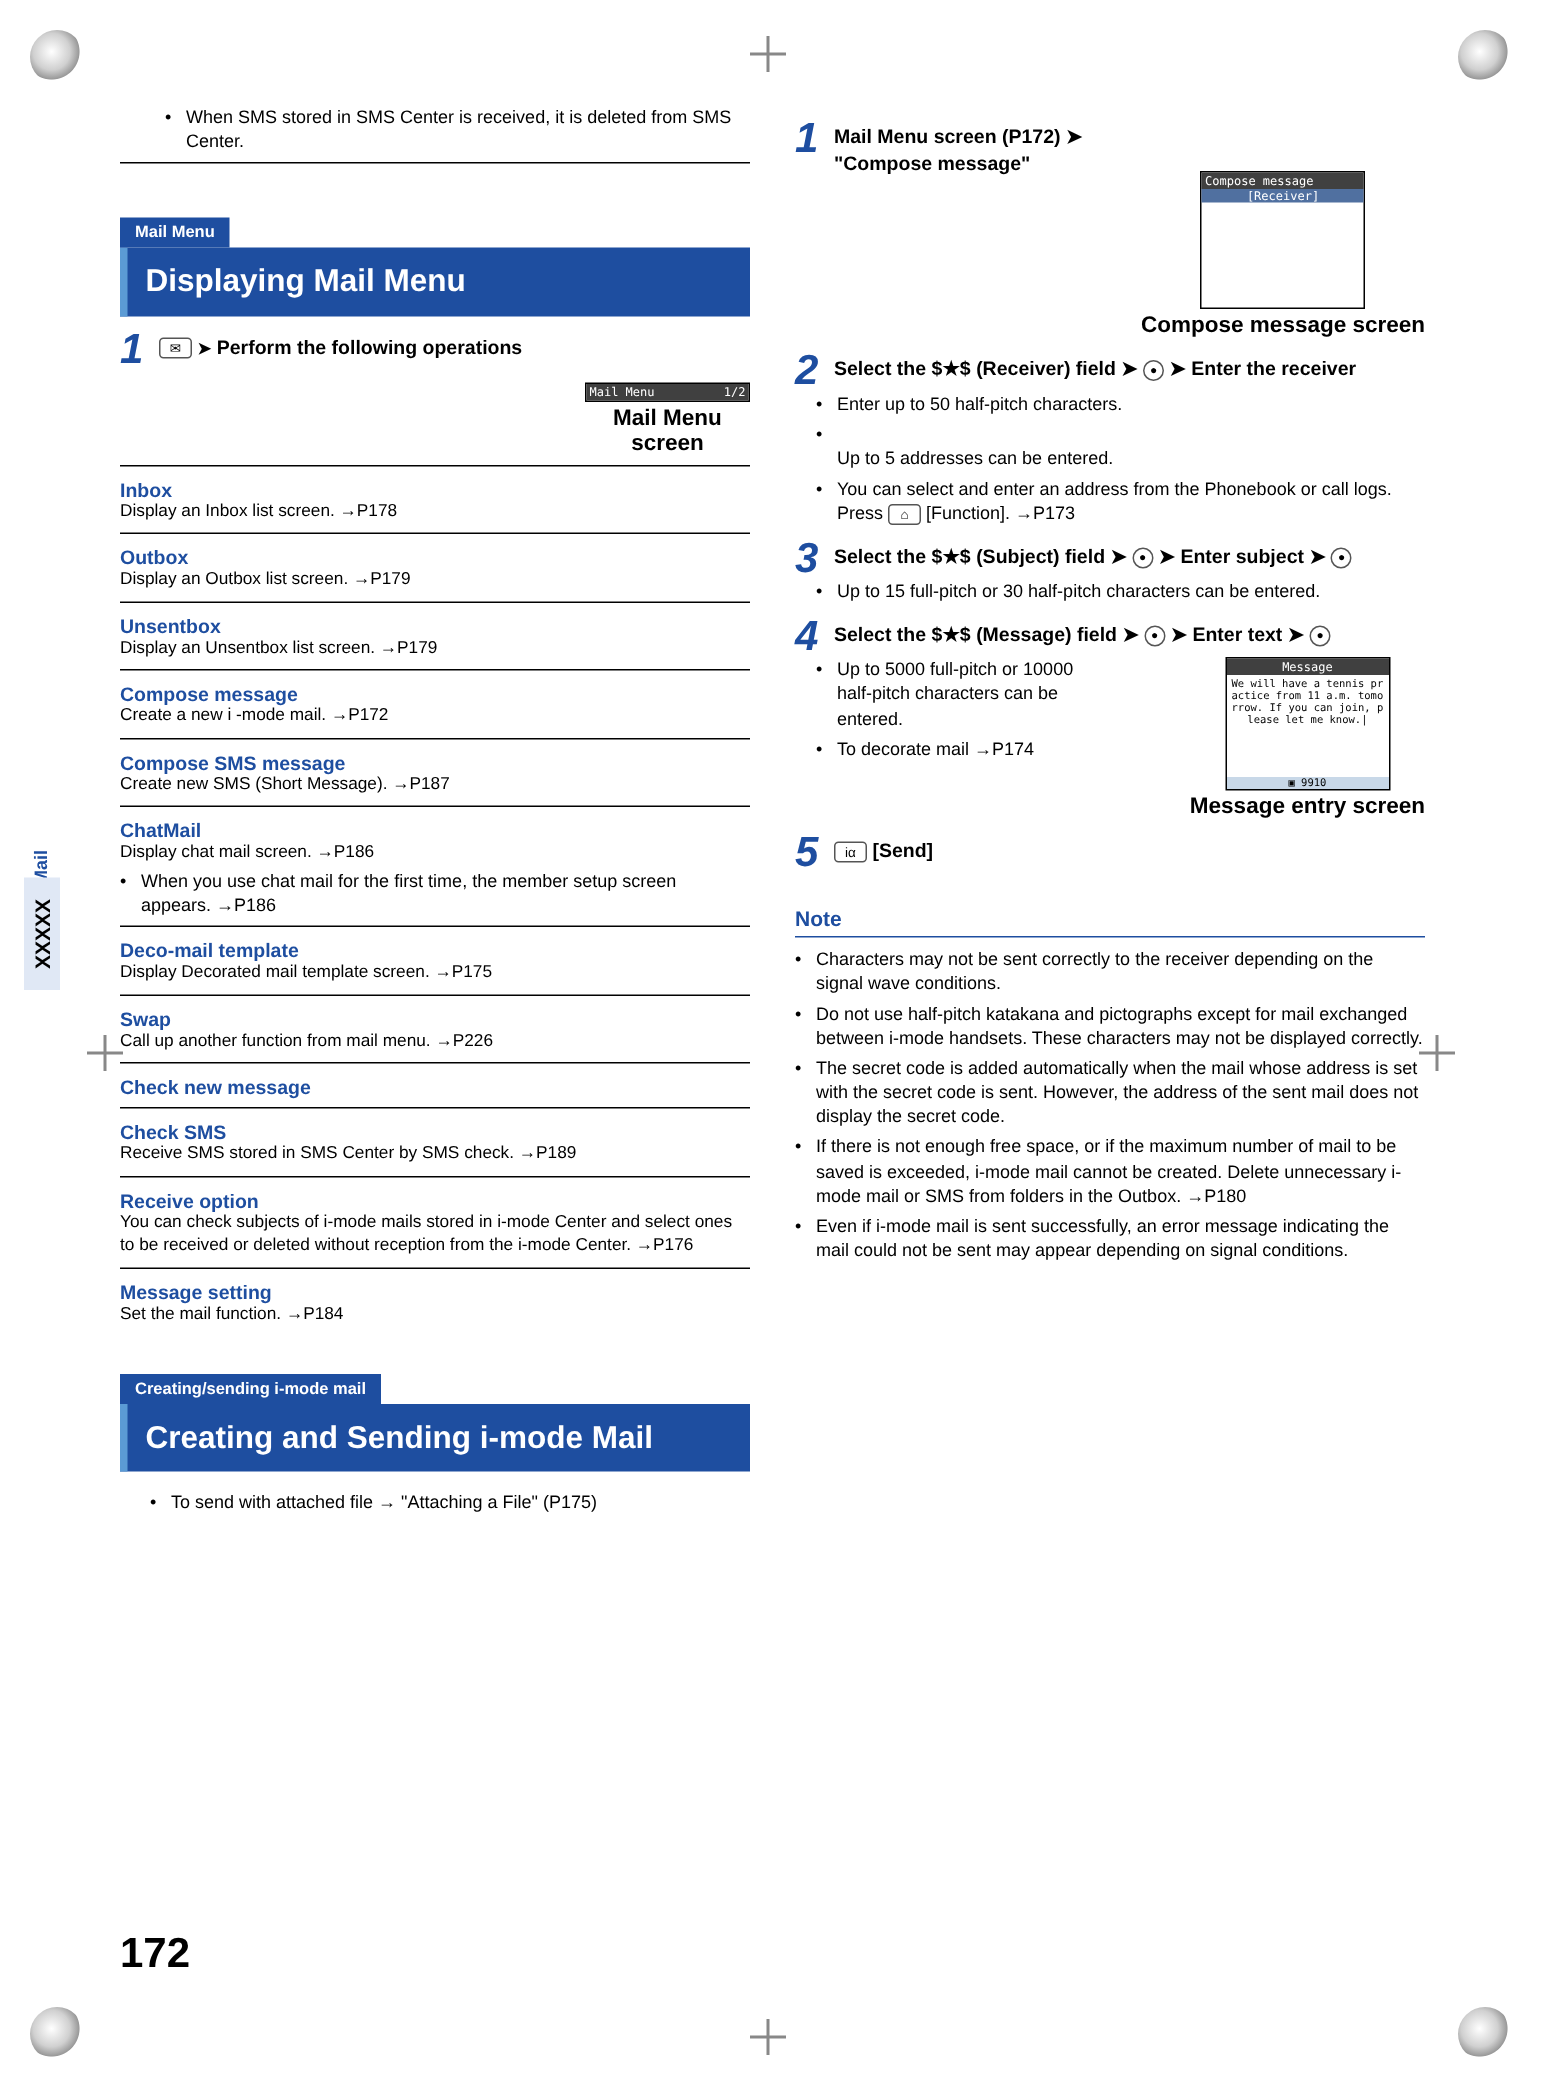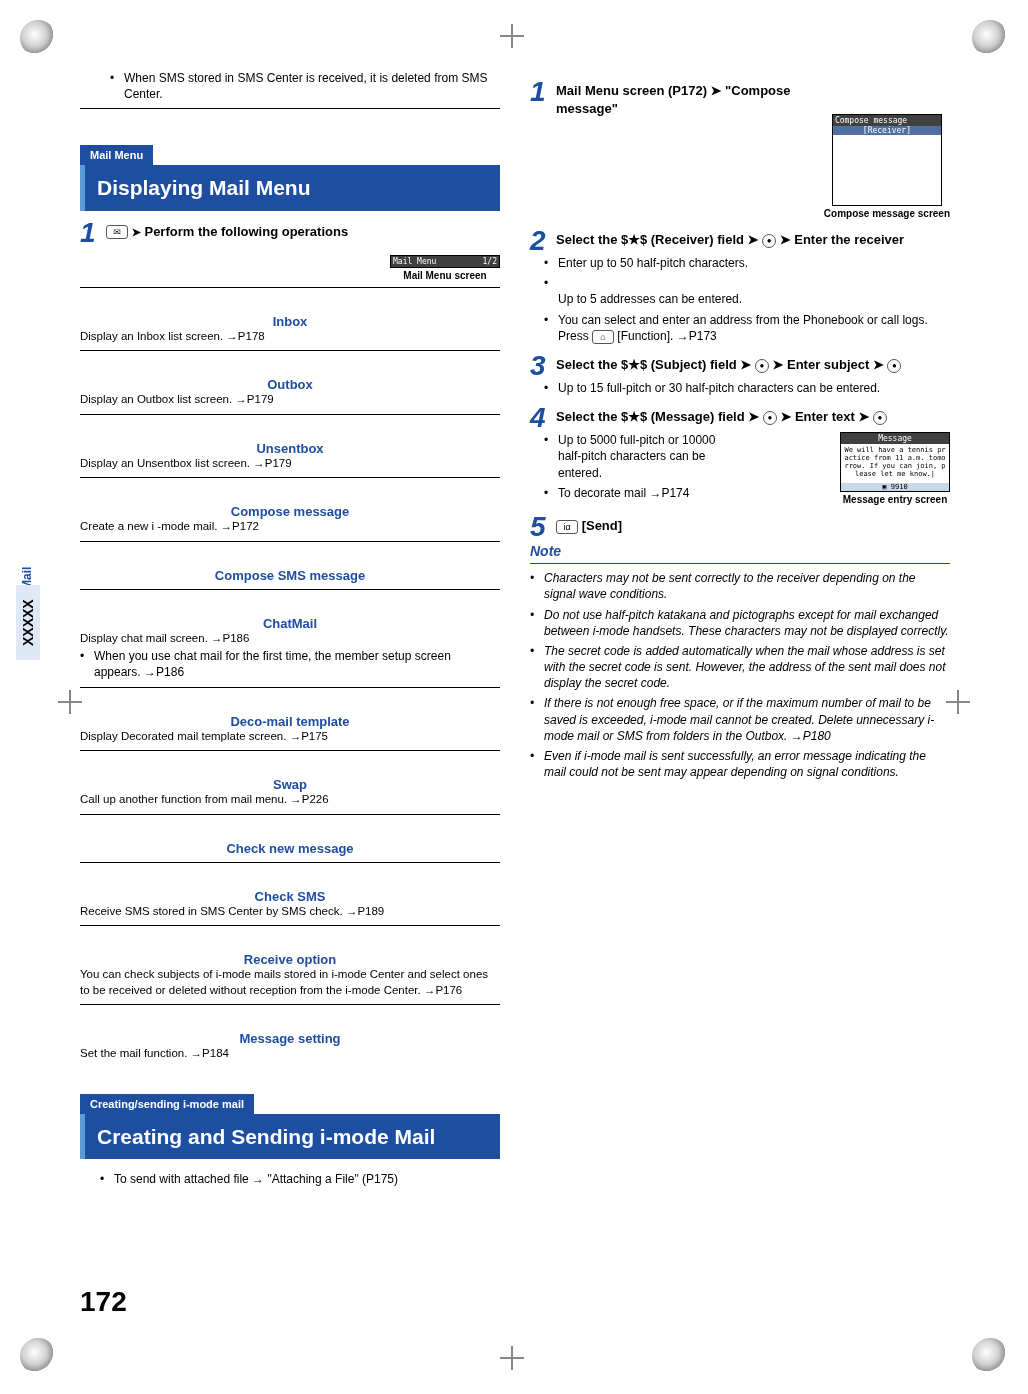--- a/index.html
+++ b/index.html
@@ -103,22 +103,21 @@
     height: 14px;
     text-align: center;
     line-height: 12px;
     font-size: 8px;
     vertical-align: middle;
   }
   .menu-item-title {
     color: #1e4ea0;
     font-weight: bold;
     font-size: 13px;
-    margin-top: 26px;
-    text-align: center;
+    margin-top: 8px;
   }
   .menu-item-desc {
     font-size: 11.5px;
     line-height: 1.35;
     margin-bottom: 2px;
   }
   .screenshot-box {
     width: 110px;
     border: 1px solid #000;
     background: #fff;
@@ -135,21 +134,21 @@
   }
   .screenshot-row {
     padding: 0 2px;
     line-height: 9px;
     white-space: nowrap;
     overflow: hidden;
   }
   .screenshot-caption {
     text-align: center;
     font-weight: bold;
-    font-size: 10px;
+    font-size: 15px;
     margin-top: 2px;
   }
   .float-right-box {
     float: right;
     text-align: center;
     margin-left: 8px;
   }
   .note-label {
     color: #1e4ea0;
     font-weight: bold;
@@ -270,20 +269,21 @@
           <div class="menu-item-title">Outbox</div>
           <div class="menu-item-desc">Display an Outbox list screen. →P179</div>
           <hr class="sep">
           <div class="menu-item-title">Unsentbox</div>
           <div class="menu-item-desc">Display an Unsentbox list screen. →P179</div>
           <hr class="sep">
           <div class="menu-item-title">Compose message</div>
           <div class="menu-item-desc">Create a new i -mode mail. →P172</div>
           <hr class="sep">
           <div class="menu-item-title">Compose SMS message</div>
+          <div class="menu-item-desc">Create new SMS (Short Message). →P187</div>
           <hr class="sep">
           <div class="menu-item-title">ChatMail</div>
           <div class="menu-item-desc">Display chat mail screen. →P186</div>
           <div class="bullet-line">
             <span class="bullet-dot">•</span>
             <span>When you use chat mail for the first time, the member setup screen appears. →P186</span>
           </div>
           <hr class="sep">
           <div class="menu-item-title">Deco-mail template</div>
           <div class="menu-item-desc">Display Decorated mail template screen. →P175</div>
@@ -383,21 +383,21 @@
           <div class="step-body">
             <span>Select the $★$ (Message) field ➤</span>
             <span class="circle-icon">●</span>
             <span>➤ Enter text ➤</span>
             <span class="circle-icon">●</span>
           </div>
         </div>
         <div class="float-right-box">
           <div class="screenshot-box">
             <div class="screenshot-title" style="text-align:center; display:block;"><span>Message</span></div>
-            <div style="padding:2px; font-size:7px; line-height:8px; height:39px; white-space:pre-wrap;text-align:center;">We will have a tennis pr
+            <div style="padding:2px; font-size:7px; line-height:8px; height:68px; white-space:pre-wrap;text-align:center;">We will have a tennis pr
 actice from 11 a.m. tomo
 rrow. If you can join, p
 lease let me know.|</div>
             <div style="background:#c8d8e8; text-align:center; padding:0 2px; font-size:7px;">▣ <span>9910</span></div>
           </div>
           <div class="screenshot-caption">Message entry screen</div>
         </div>
         <div class="sub-bullets" style="width:210px;">
           <div class="bullet-line">
               <span class="bullet-dot">•</span>
@@ -413,21 +413,21 @@
       <div style="clear:both;"></div>
 
       <div class="step">
         <div class="step-num">5</div>
         <div class="step-body">
           <span class="key-icon">iα</span>
           <span> [Send]</span>
         </div>
       </div>
 
-      <div style="font-style:italic;">
+      <div style="margin-top:20px;">
         <span class="note-label">Note</span>
         <div class="note-sep"></div>
         <div id="note-list">
             <div class="bullet-line">
               <span class="bullet-dot">•</span>
               <span>Characters may not be sent correctly to the receiver depending on the signal wave conditions.</span>
             </div>
             <div class="bullet-line">
               <span class="bullet-dot">•</span>
               <span>Do not use half-pitch katakana and pictographs except for mail exchanged between i-mode handsets. These characters may not be displayed correctly.</span>

